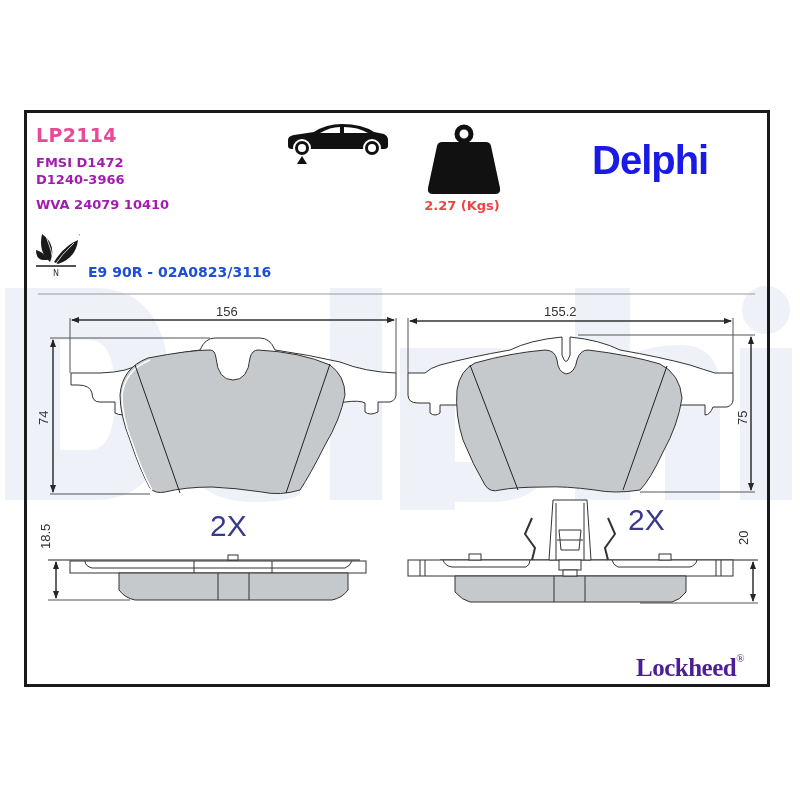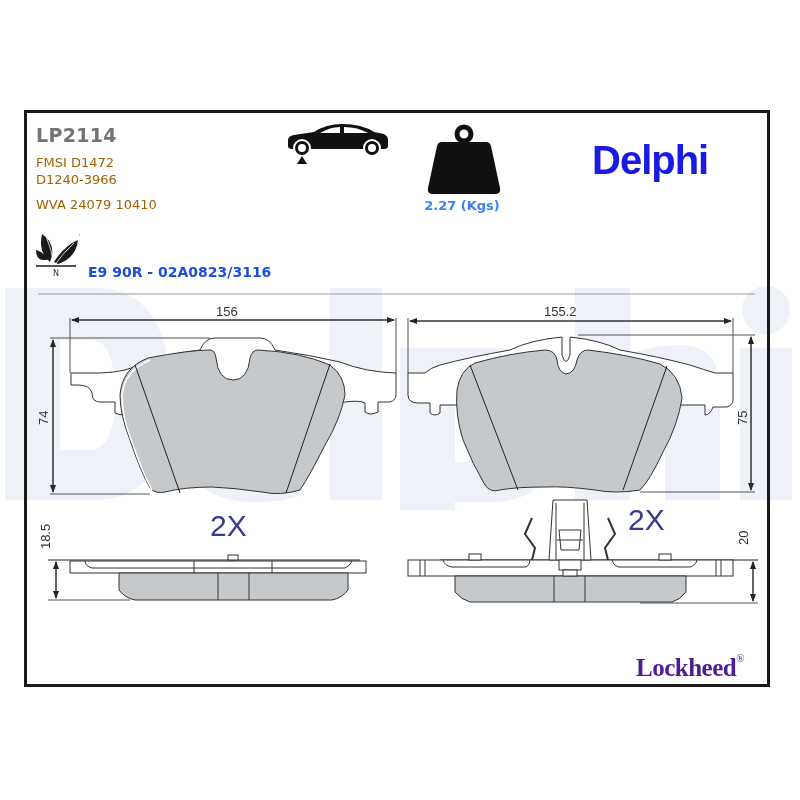--- a/index.html
+++ b/index.html
@@ -1,26 +1,26 @@
 <!DOCTYPE html>
 <html><head>
 <meta charset="utf-8">
 <style>
   html, body { margin:0; padding:0; background:#ffffff; }
   body { width:800px; height:800px; position:relative; overflow:hidden; font-family:"DejaVu Sans", sans-serif; }
   .watermark { position:absolute; left:0; top:270px; width:800px; height:240px; z-index:0; }
   .frame { position:absolute; left:24px; top:110px; width:746px; height:577px; border:3px solid #1a1a1a; box-sizing:border-box; z-index:2; pointer-events:none; }
   .layer { position:absolute; z-index:3; }
-  .part-no { left:36px; top:124px; font-size:19px; font-weight:bold; color:#737373; letter-spacing:0.3px; }
-  .spec { left:36px; font-size:13px; font-weight:normal; color:#a16207; line-height:16px; }
+  .part-no { left:36px; top:124px; font-size:19px; font-weight:bold; color:#ec4899; letter-spacing:0.3px; }
+  .spec { left:36px; font-size:13px; font-weight:bold; color:#a21caf; line-height:16px; }
   .spec1 { top:155px; }
   .spec2 { top:172px; }
   .spec3 { top:197px; }
   .approval { left:88px; top:264px; font-size:14px; font-weight:bold; color:#1d4ed8; }
-  .weight-label { left:402px; top:198px; width:120px; text-align:center; font-size:13px; font-weight:bold; color:#3b82f6; }
+  .weight-label { left:402px; top:198px; width:120px; text-align:center; font-size:13px; font-weight:bold; color:#ef4444; }
   .brand { left:592px; top:138px; font-size:40px; font-weight:bold; color:#1a1ae6; letter-spacing:-1px; font-family:"Liberation Sans", sans-serif; }
   .lockheed { left:636px; top:654px; font-size:25px; font-weight:bold; color:#4c1d95; font-family:"Liberation Serif", serif; letter-spacing:-0.5px; }
   .lockheed sup { font-size:11px; font-weight:normal; vertical-align:top; position:relative; top:-2px; }
   .drawing { position:absolute; left:0; top:0; width:800px; height:800px; z-index:1; }
   .dim-text { font-family:"Liberation Sans", sans-serif; font-size:13px; fill:#333; }
   .qty-text { font-family:"Liberation Sans", sans-serif; font-size:30px; fill:#3a3a8c; font-weight:normal; }
 </style>
 </head>
 <body>
 

